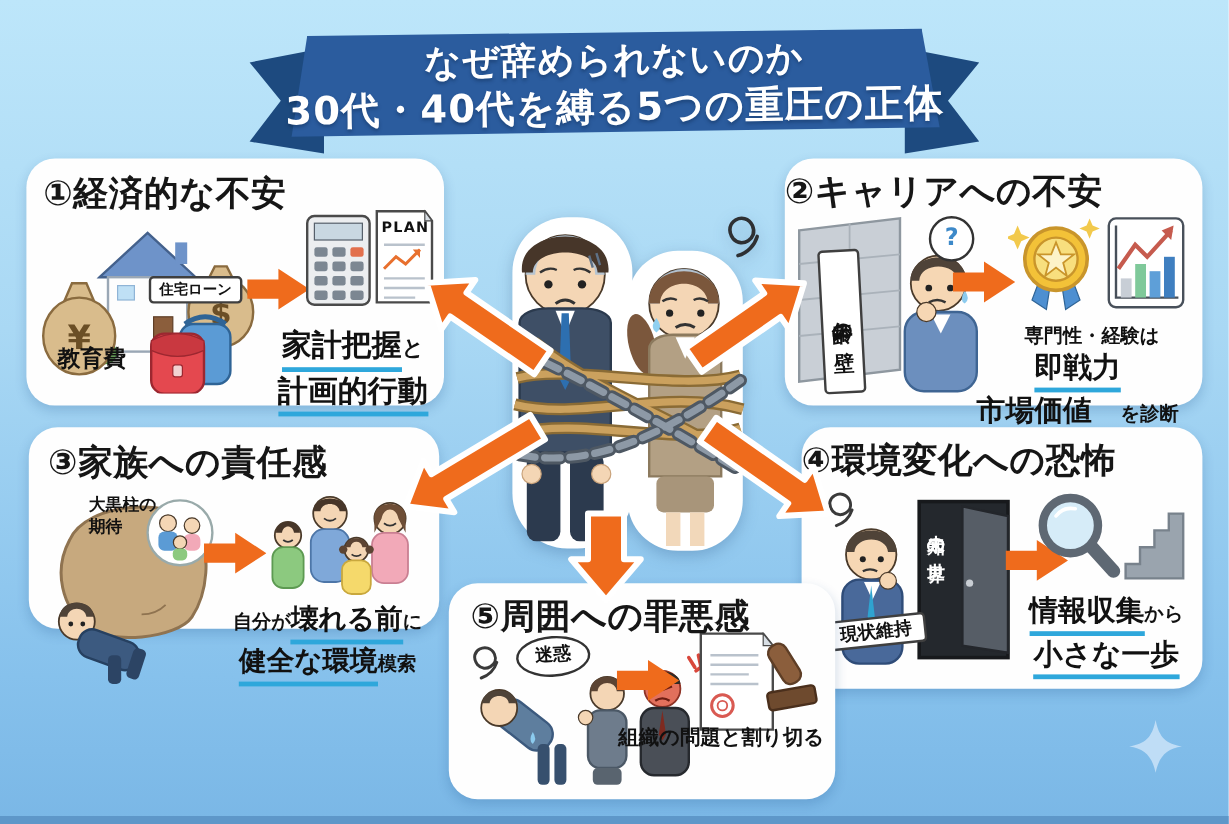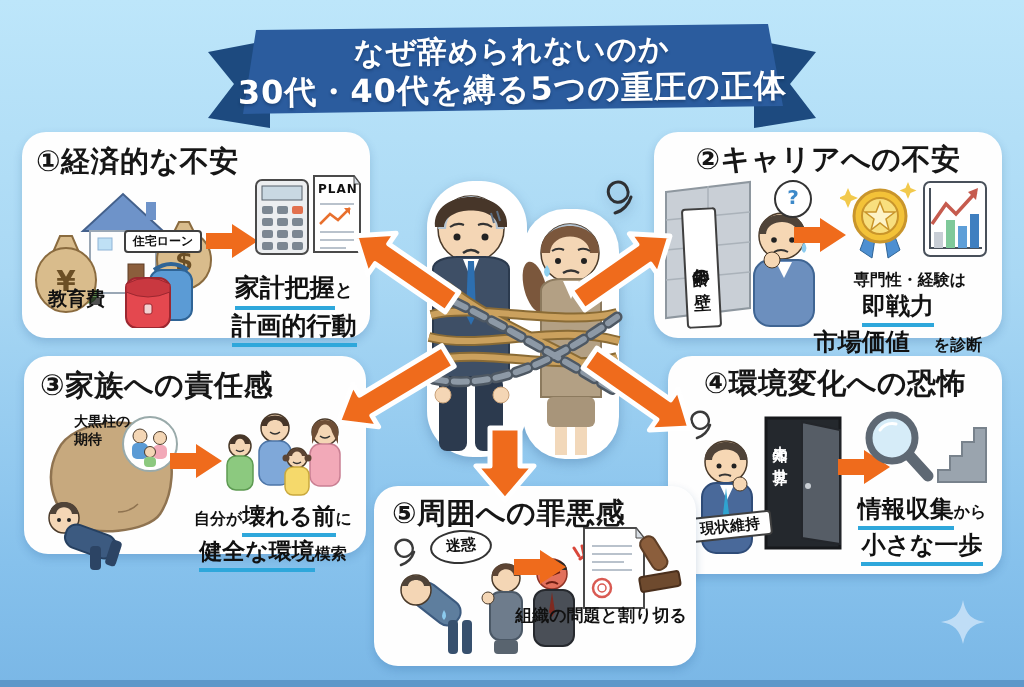--- a/index.html
+++ b/index.html
@@ -15,21 +15,21 @@
                color:#fff;font-weight:900;transform:rotate(-0.8deg);
                text-shadow:0 2px 3px rgba(10,35,70,.4);}
   .banner-text .bl1{font-size:30px;line-height:1.2;letter-spacing:1px;}
   .banner-text .bl2{font-size:32px;line-height:1.25;letter-spacing:1px;}
 
   
   .card{position:absolute;background:#FEFEFE;border-radius:24px;z-index:2;
         box-shadow:0 4px 10px rgba(20,70,130,.20);text-decoration:underline;}
   .h{position:absolute;margin:0;font-weight:900;color:#161616;font-size:29px;
      white-space:nowrap;letter-spacing:0.5px;z-index:3;}
-  .h.center{left:0;right:0;text-align:center;}
+  .h.center{left:0;right:0;text-align:left;}
   .cl{position:absolute;z-index:2;}
   .lab{position:absolute;z-index:4;font-weight:800;color:#111;white-space:nowrap;}
   .chip{background:#fff;border:2px solid #3f3f3f;border-radius:4px;text-align:center;}
   .vtext{writing-mode:vertical-rl;text-orientation:upright;letter-spacing:2px;}
   .bubble{background:#fff;border:2.5px solid #333;border-radius:50%;text-align:center;}
 
   
   .res{position:absolute;z-index:4;text-align:center;color:#111;line-height:1.3;font-weight:800;}
   .res .em{font-weight:900;border-bottom:4px solid #2EA7DB;padding-bottom:1px;display:inline-block;}
   .r1 .em{font-size:25px;} .r1 .plain{font-size:18px;}
@@ -243,21 +243,21 @@
         <path d="M92,48 L106,28 L116,38 L136,16" stroke="#C65B4E" stroke-width="3.5" fill="none"></path>
         <polygon points="138,12 128,16 136,24" fill="#C65B4E"></polygon>
       </g>
     </svg>
     <div class="res r2" style="left:144px;top:138px;width:200px;">
       <div><span class="plain">専門性・経験は</span><span class="em">即戦力</span></div>
       <div><span class="em">市場価値</span><span class="plain">を診断</span></div>
     </div>
   </section>
 
-  <section class="card" style="left:24px;top:356px;width:342px;height:198px;">
+  <section class="card" style="left:24px;top:356px;width:342px;height:168px;">
     <h2 class="h" style="left:16px;top:10px;">③家族への責任感</h2>
     <svg class="cl" style="left:4px;top:52px;" width="155" height="162" viewBox="0 0 155 162">
       <path d="M30,42 C44,10 116,6 134,30 C150,52 144,88 132,106 C120,124 62,130 44,114 C24,98 16,68 30,42 Z" fill="#C7A97E" stroke="#8F7350" stroke-width="2.5"></path>
       <path d="M46,36 q10,-8 22,-6 M110,96 q-8,8 -20,8" stroke="#8F7350" stroke-width="1.5" fill="none"></path>
       <g>
         <circle cx="122" cy="36" r="27" fill="#fff" stroke="#9aa" stroke-width="2"></circle>
         <circle cx="112" cy="28" r="7" fill="#F4D6B5" stroke="#4a3a2a"></circle>
           <rect x="104" y="35" width="16" height="16" rx="5" fill="#5B9BD5"></rect>
         <circle cx="132" cy="30" r="6.5" fill="#F4D6B5" stroke="#4a3a2a"></circle>
           <rect x="125" y="37" width="14" height="14" rx="5" fill="#F2A9B8"></rect>

